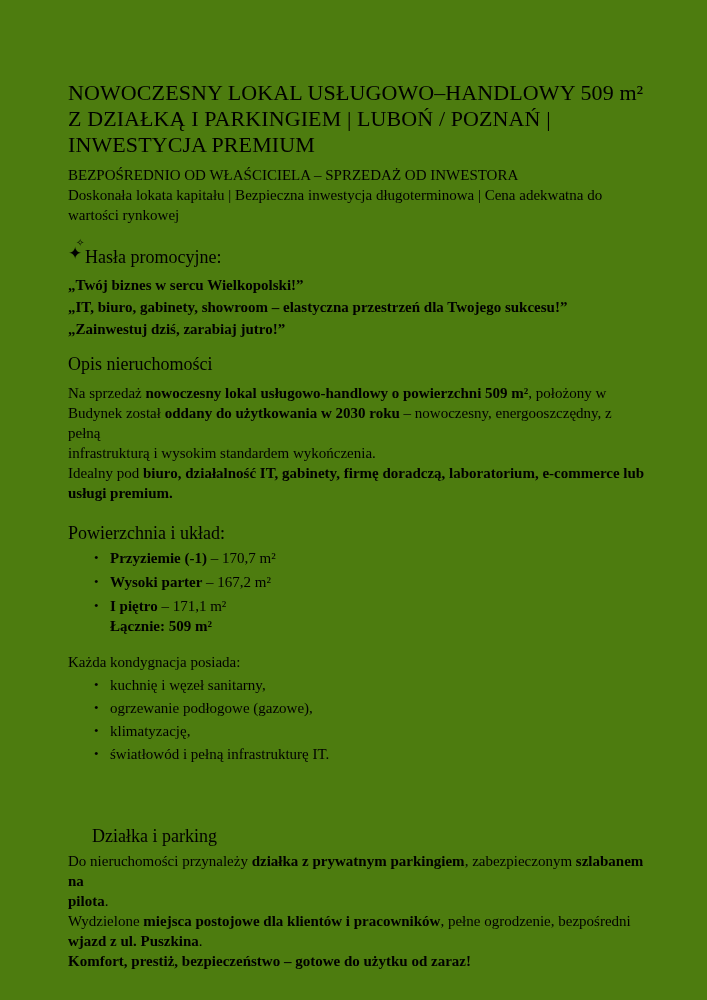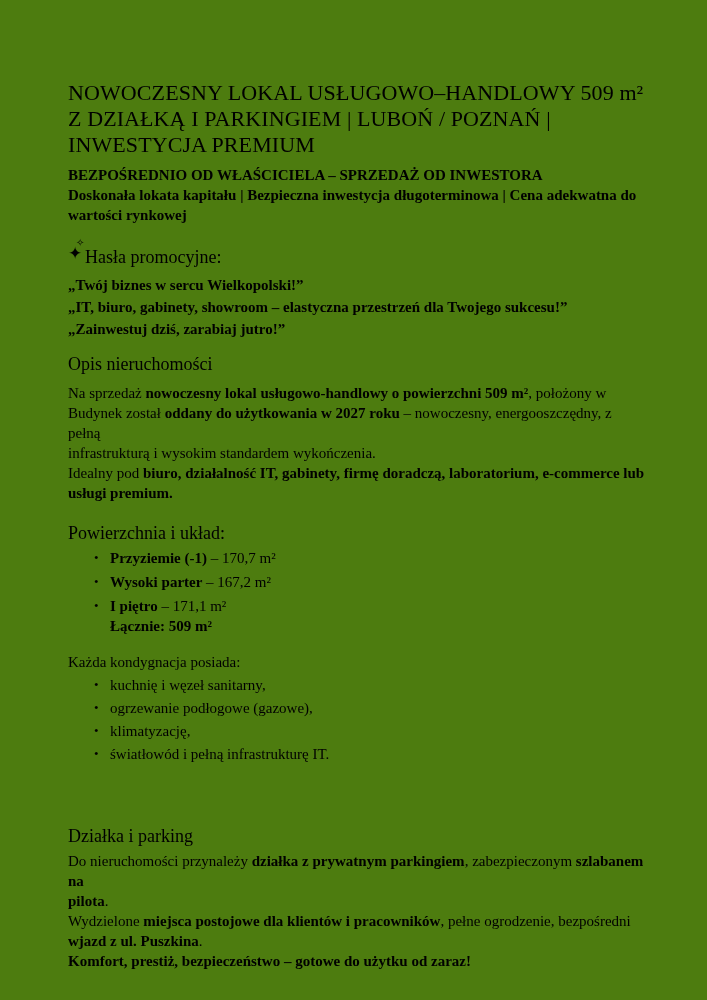--- a/index.html
+++ b/index.html
@@ -18,21 +18,21 @@
   .title {
     margin: 0;
     font-size: 22px;
     font-weight: 400;
     line-height: 26px;
     letter-spacing: 0.1px;
   }
   .subtitle {
     margin-top: 7px;
     font-size: 15px;
-    font-weight: 700;
+    font-weight: 400;
     line-height: 20px;
   }
   .promo-heading {
     margin-top: 20px;
     font-size: 18px;
     font-weight: 400;
     line-height: 22px;
   }
   .sparkles {
     position: relative;
@@ -61,21 +61,21 @@
     line-height: 22px;
   }
   .section-heading {
     margin: 0;
     font-size: 18px;
     font-weight: 400;
     line-height: 22px;
   }
   .h-opis { margin-top: 13px; }
   .h-powierzchnia { margin-top: 19px; }
-  .h-dzialka { margin-top: 61px; }
+  .h-dzialka { margin-top: 61px; margin-left: 24px; }
   .body-text {
     font-size: 15px;
     line-height: 20px;
   }
   .para1 { margin-top: 8px; }
   .para2 { margin-top: 0; }
   .dzialka-para { margin-top: 4px; }
   ul.doc-list {
     list-style: none;
     margin: 4px 0 0 0;
@@ -130,21 +130,21 @@
       <div>„Zainwestuj dziś, zarabiaj jutro!”</div>
     </div>
 
     <h2 class="section-heading h-opis">Opis nieruchomości</h2>
 
     <div class="body-text para1">
       <div><span>Na sprzedaż </span><b>nowoczesny lokal usługowo-handlowy o powierzchni 509 m²</b><span>, położony w</span></div>
     </div>
 
     <div class="body-text para2">
-      <div><span>Budynek został </span><b>oddany do użytkowania w 2027 roku</b><span> – nowoczesny, energooszczędny, z pełną</span></div>
+      <div><span>Budynek został </span><b>oddany do użytkowania w 2030 roku</b><span> – nowoczesny, energooszczędny, z pełną</span></div>
       <div><span>infrastrukturą i wysokim standardem wykończenia.</span></div>
       <div><span>Idealny pod </span><b>biuro, działalność IT, gabinety, firmę doradczą, laboratorium, e-commerce lub</b></div>
       <div><b>usługi premium.</b></div>
     </div>
 
     <h2 class="section-heading h-powierzchnia">Powierzchnia i układ:</h2>
 
     <ul class="doc-list areas">
       <li>
         <span class="bullet">•</span>

